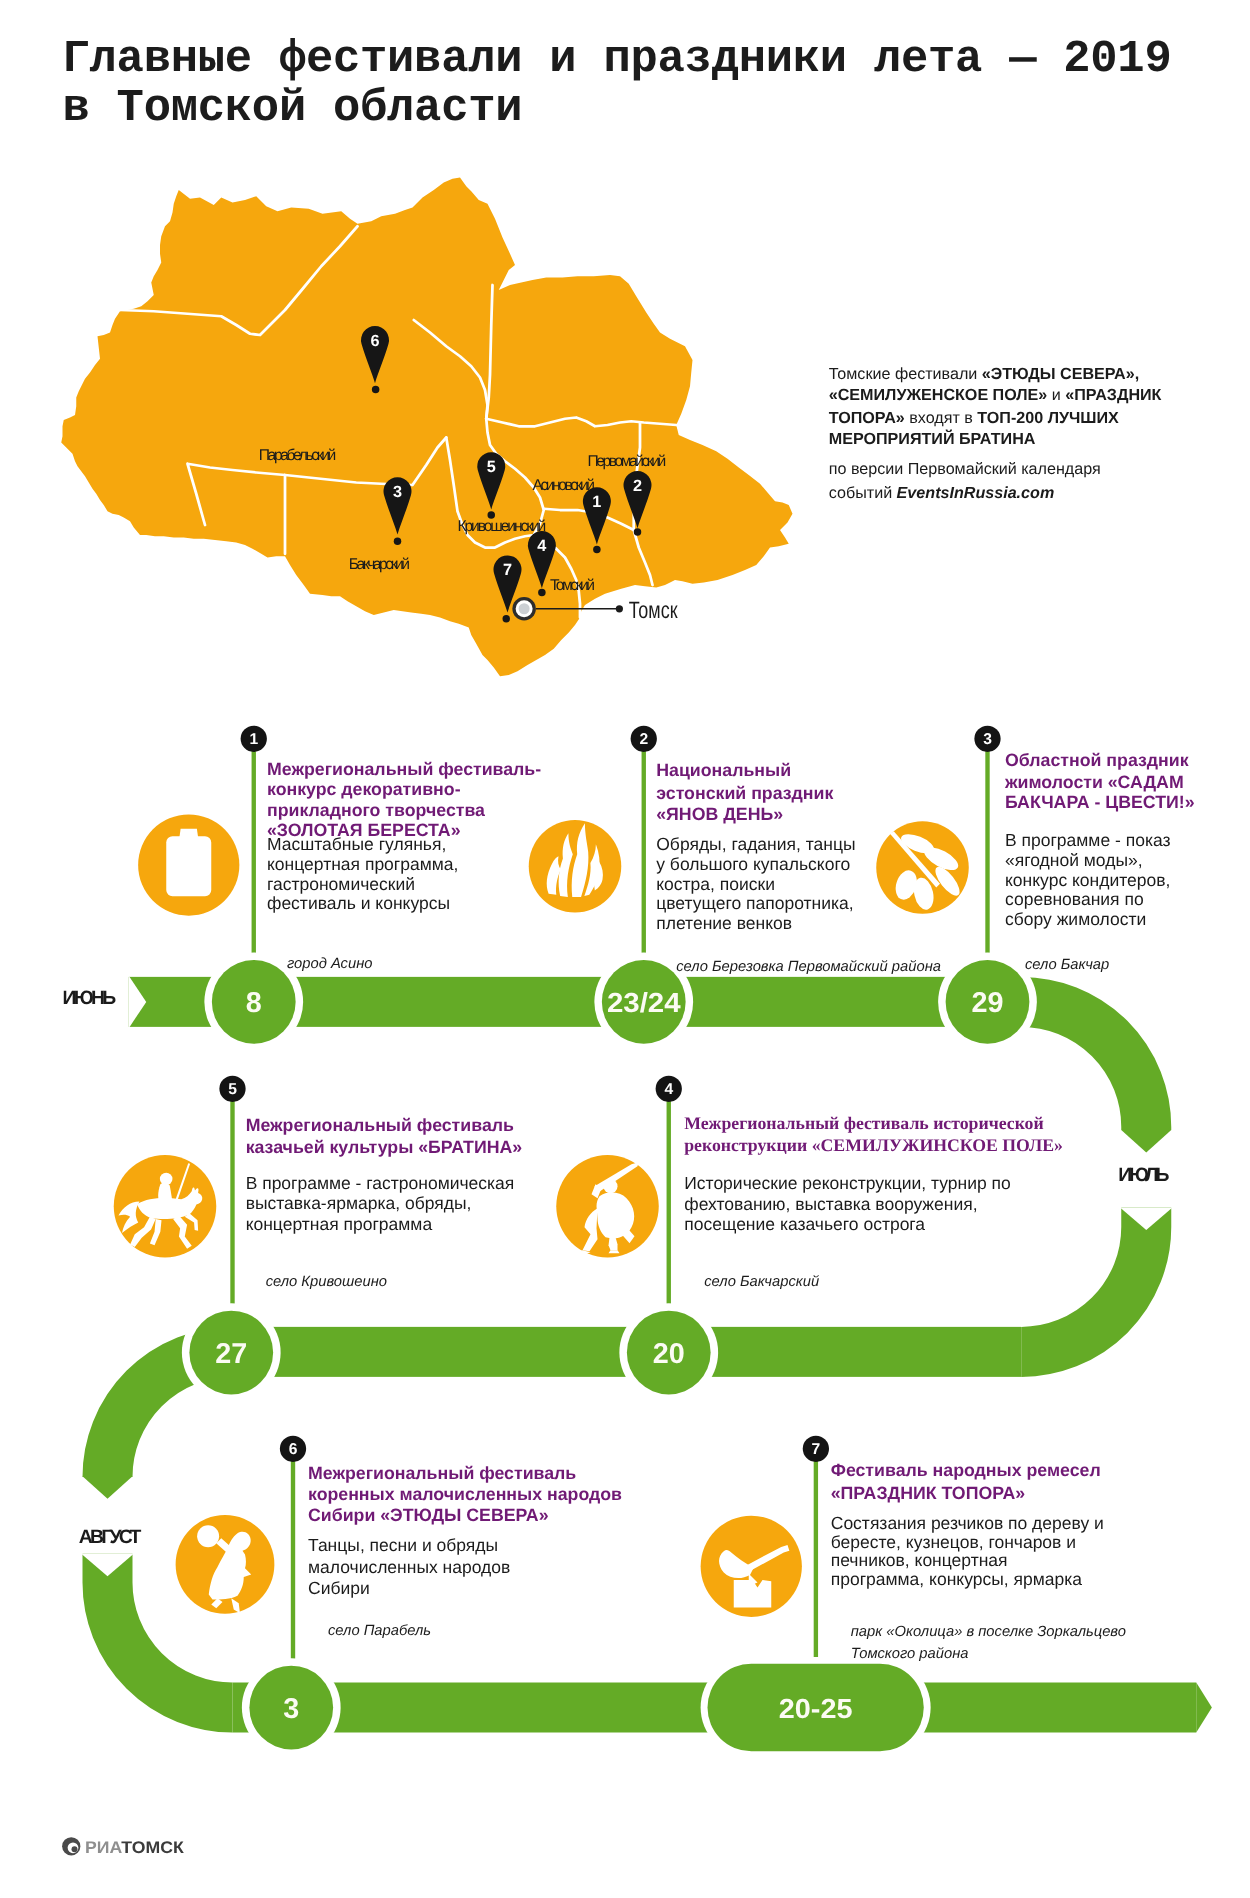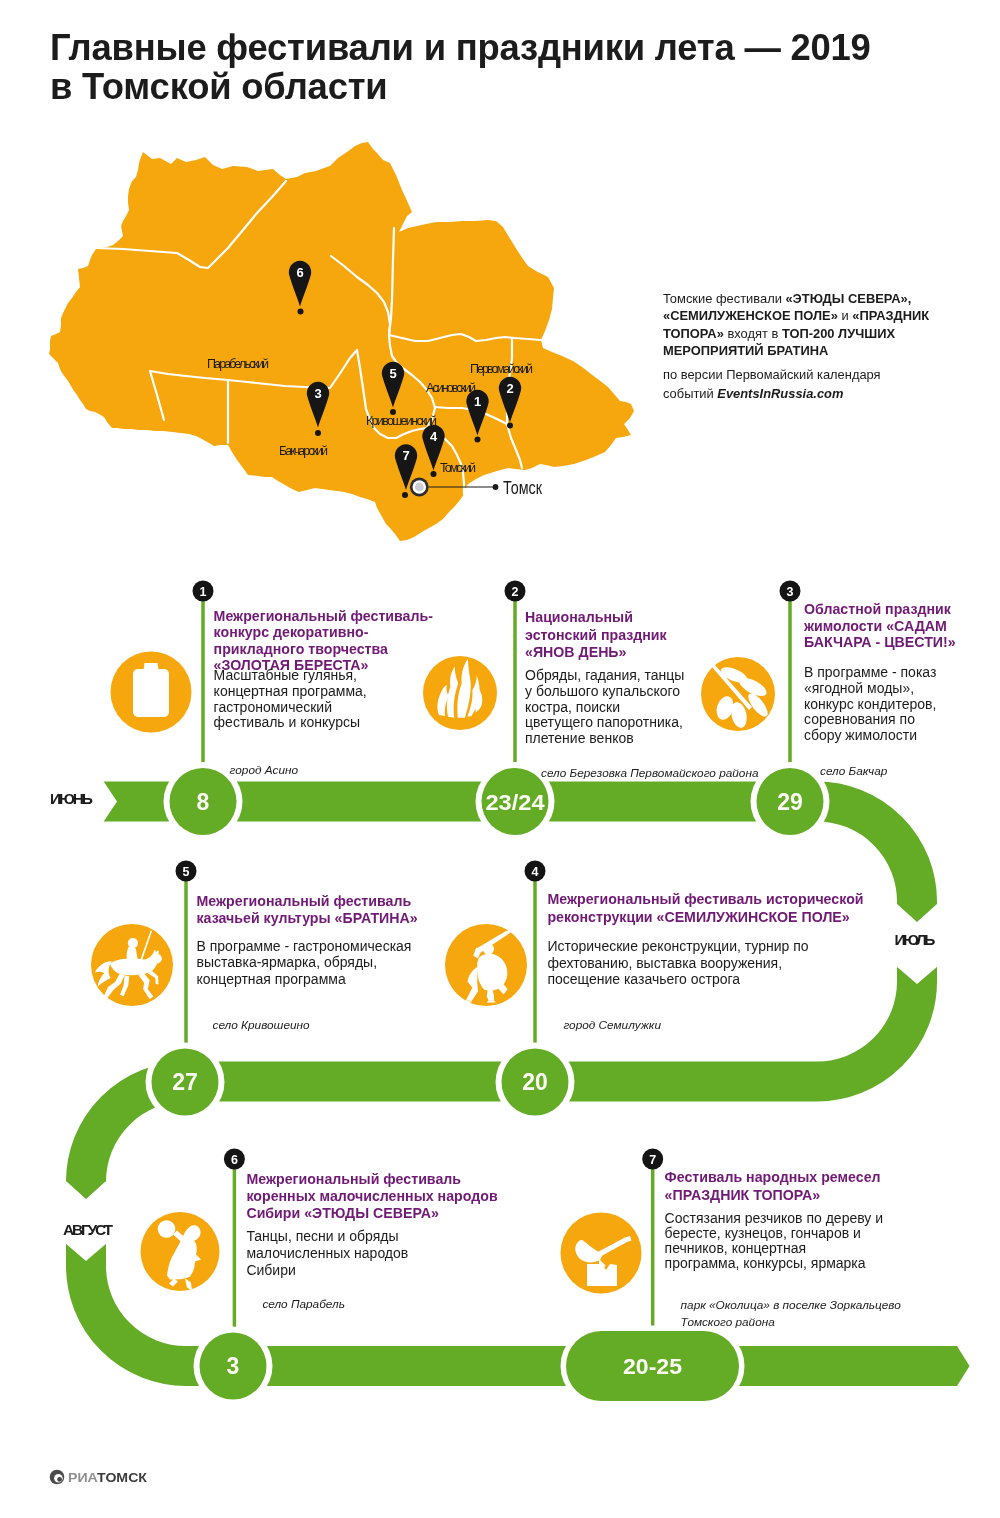--- a/index.html
+++ b/index.html
@@ -1,20 +1,20 @@
 <!DOCTYPE html>
 <html lang="ru"><head>
 <meta charset="utf-8">
 <style>
   html,body{margin:0;padding:0;}
   body{width:1000px;height:1518px;position:relative;background:#fff;
        font-family:"Liberation Sans",sans-serif;overflow:hidden;}
   .abs{position:absolute;}
   h1{position:absolute;left:50px;top:28px;margin:0;font-size:36.4px;line-height:39px;
-     font-weight:bold;color:#1c1c1c;letter-spacing:-0.2px;white-space:nowrap;}
+     font-weight:bold;color:#1c1c1c;letter-spacing:-0.2px;white-space:nowrap;font-family:Liberation Mono, monospace;}
   .t{font-weight:bold;font-size:14.2px;line-height:17px;color:#701a75;margin:0 0 7px 0;white-space:nowrap;}
   .d{font-size:14px;line-height:16.2px;color:#1b1b1b;margin:0 0 5px 0;white-space:nowrap;}
   .l{font-style:italic;font-size:11.8px;line-height:15px;color:#1b1b1b;margin:16px;white-space:nowrap;}
   .rb{font-size:12.9px;line-height:17.5px;color:#1b1b1b;white-space:nowrap;}
 </style>
 </head>
 <body>
 <h1>Главные фестивали и праздники лета — 2019<br>в Томской области</h1>
 
 <svg class="abs" style="left:0;top:0" width="1000" height="1518" viewBox="0 0 1000 1518">
@@ -276,33 +276,33 @@
   <div>по версии Первомайский календаря</div>
   <div>событий <b><i>EventsInRussia.com</i></b></div>
 </div>
 
 <div class="abs t" style="left:213.6px;top:607.8px;line-height:16.5px;">Межрегиональный фестиваль-<br>конкурс декоративно-<br>прикладного творчества<br>«ЗОЛОТАЯ БЕРЕСТА»</div>
 <div class="abs d" style="left:213.6px;top:668px;line-height:15.8px;">Масштабные гулянья,<br>концертная программа,<br>гастрономический<br>фестиваль и конкурсы</div>
 <div class="abs l" style="left:213.6px;top:747px;">город Асино</div>
 
 <div class="abs t" style="left:525px;top:609px;line-height:17.6px;">Национальный<br>эстонский праздник<br>«ЯНОВ ДЕНЬ»</div>
 <div class="abs d" style="left:525px;top:668px;line-height:15.8px;">Обряды, гадания, танцы<br>у большого купальского<br>костра, поиски<br>цветущего папоротника,<br>плетение венков</div>
-<div class="abs l" style="left:525px;top:749.9px;">село Березовка Первомайского района</div>
+<div class="abs l" style="left:525px;top:749.9px;">село Березовка Первомайский района</div>
 
 <div class="abs t" style="left:804px;top:601.2px;line-height:16.5px;">Областной праздник<br>жимолости «САДАМ<br>БАКЧАРА - ЦВЕСТИ!»</div>
 <div class="abs d" style="left:804px;top:665px;line-height:15.8px;">В программе - показ<br>«ягодной моды»,<br>конкурс кондитеров,<br>соревнования по<br>сбору жимолости</div>
 <div class="abs l" style="left:804px;top:748.1px;">село Бакчар</div>
 
 <div class="abs t" style="left:196.5px;top:892.5px;line-height:17.5px;">Межрегиональный фестиваль<br>казачьей культуры «БРАТИНА»</div>
 <div class="abs d" style="left:196.5px;top:937.8px;line-height:16.4px;">В программе - гастрономическая<br>выставка-ярмарка, обряды,<br>концертная программа</div>
 <div class="abs l" style="left:196.5px;top:1001.7px;">село Кривошеино</div>
 
-<div class="abs t" style="left:547.4px;top:891.1px;line-height:17.5px;">Межрегиональный фестиваль исторической<br>реконструкции «СЕМИЛУЖИНСКОЕ ПОЛЕ»</div>
+<div class="abs t" style="left:547.4px;top:891.1px;line-height:17.5px;font-family:Liberation Serif, serif;">Межрегиональный фестиваль исторической<br>реконструкции «СЕМИЛУЖИНСКОЕ ПОЛЕ»</div>
 <div class="abs d" style="left:547.4px;top:938.4px;line-height:16.4px;">Исторические реконструкции, турнир по<br>фехтованию, выставка вооружения,<br>посещение казачьего острога</div>
-<div class="abs l" style="left:547.4px;top:1002.3px;">город Семилужки</div>
+<div class="abs l" style="left:547.4px;top:1002.3px;">село Бакчарский</div>
 
 <div class="abs t" style="left:246.4px;top:1170.65px;line-height:17.4px;">Межрегиональный фестиваль<br>коренных малочисленных народов<br>Сибири «ЭТЮДЫ СЕВЕРА»</div>
 <div class="abs d" style="left:246.4px;top:1228px;line-height:16.8px;">Танцы, песни и обряды<br>малочисленных народов<br>Сибири</div>
 <div class="abs l" style="left:246.4px;top:1281.1px;">село Парабель</div>
 
 <div class="abs t" style="left:664.6px;top:1169.15px;line-height:17.4px;">Фестиваль народных ремесел<br>«ПРАЗДНИК ТОПОРА»</div>
 <div class="abs d" style="left:664.6px;top:1211.2px;line-height:15px;">Состязания резчиков по дереву и<br>бересте, кузнецов, гончаров и<br>печников, концертная<br>программа, конкурсы, ярмарка</div>
 <div class="abs l" style="left:664.6px;top:1281.4px;line-height:16.8px;">парк «Околица» в поселке Зоркальцево<br>Томского района</div>
 
 </body></html>

